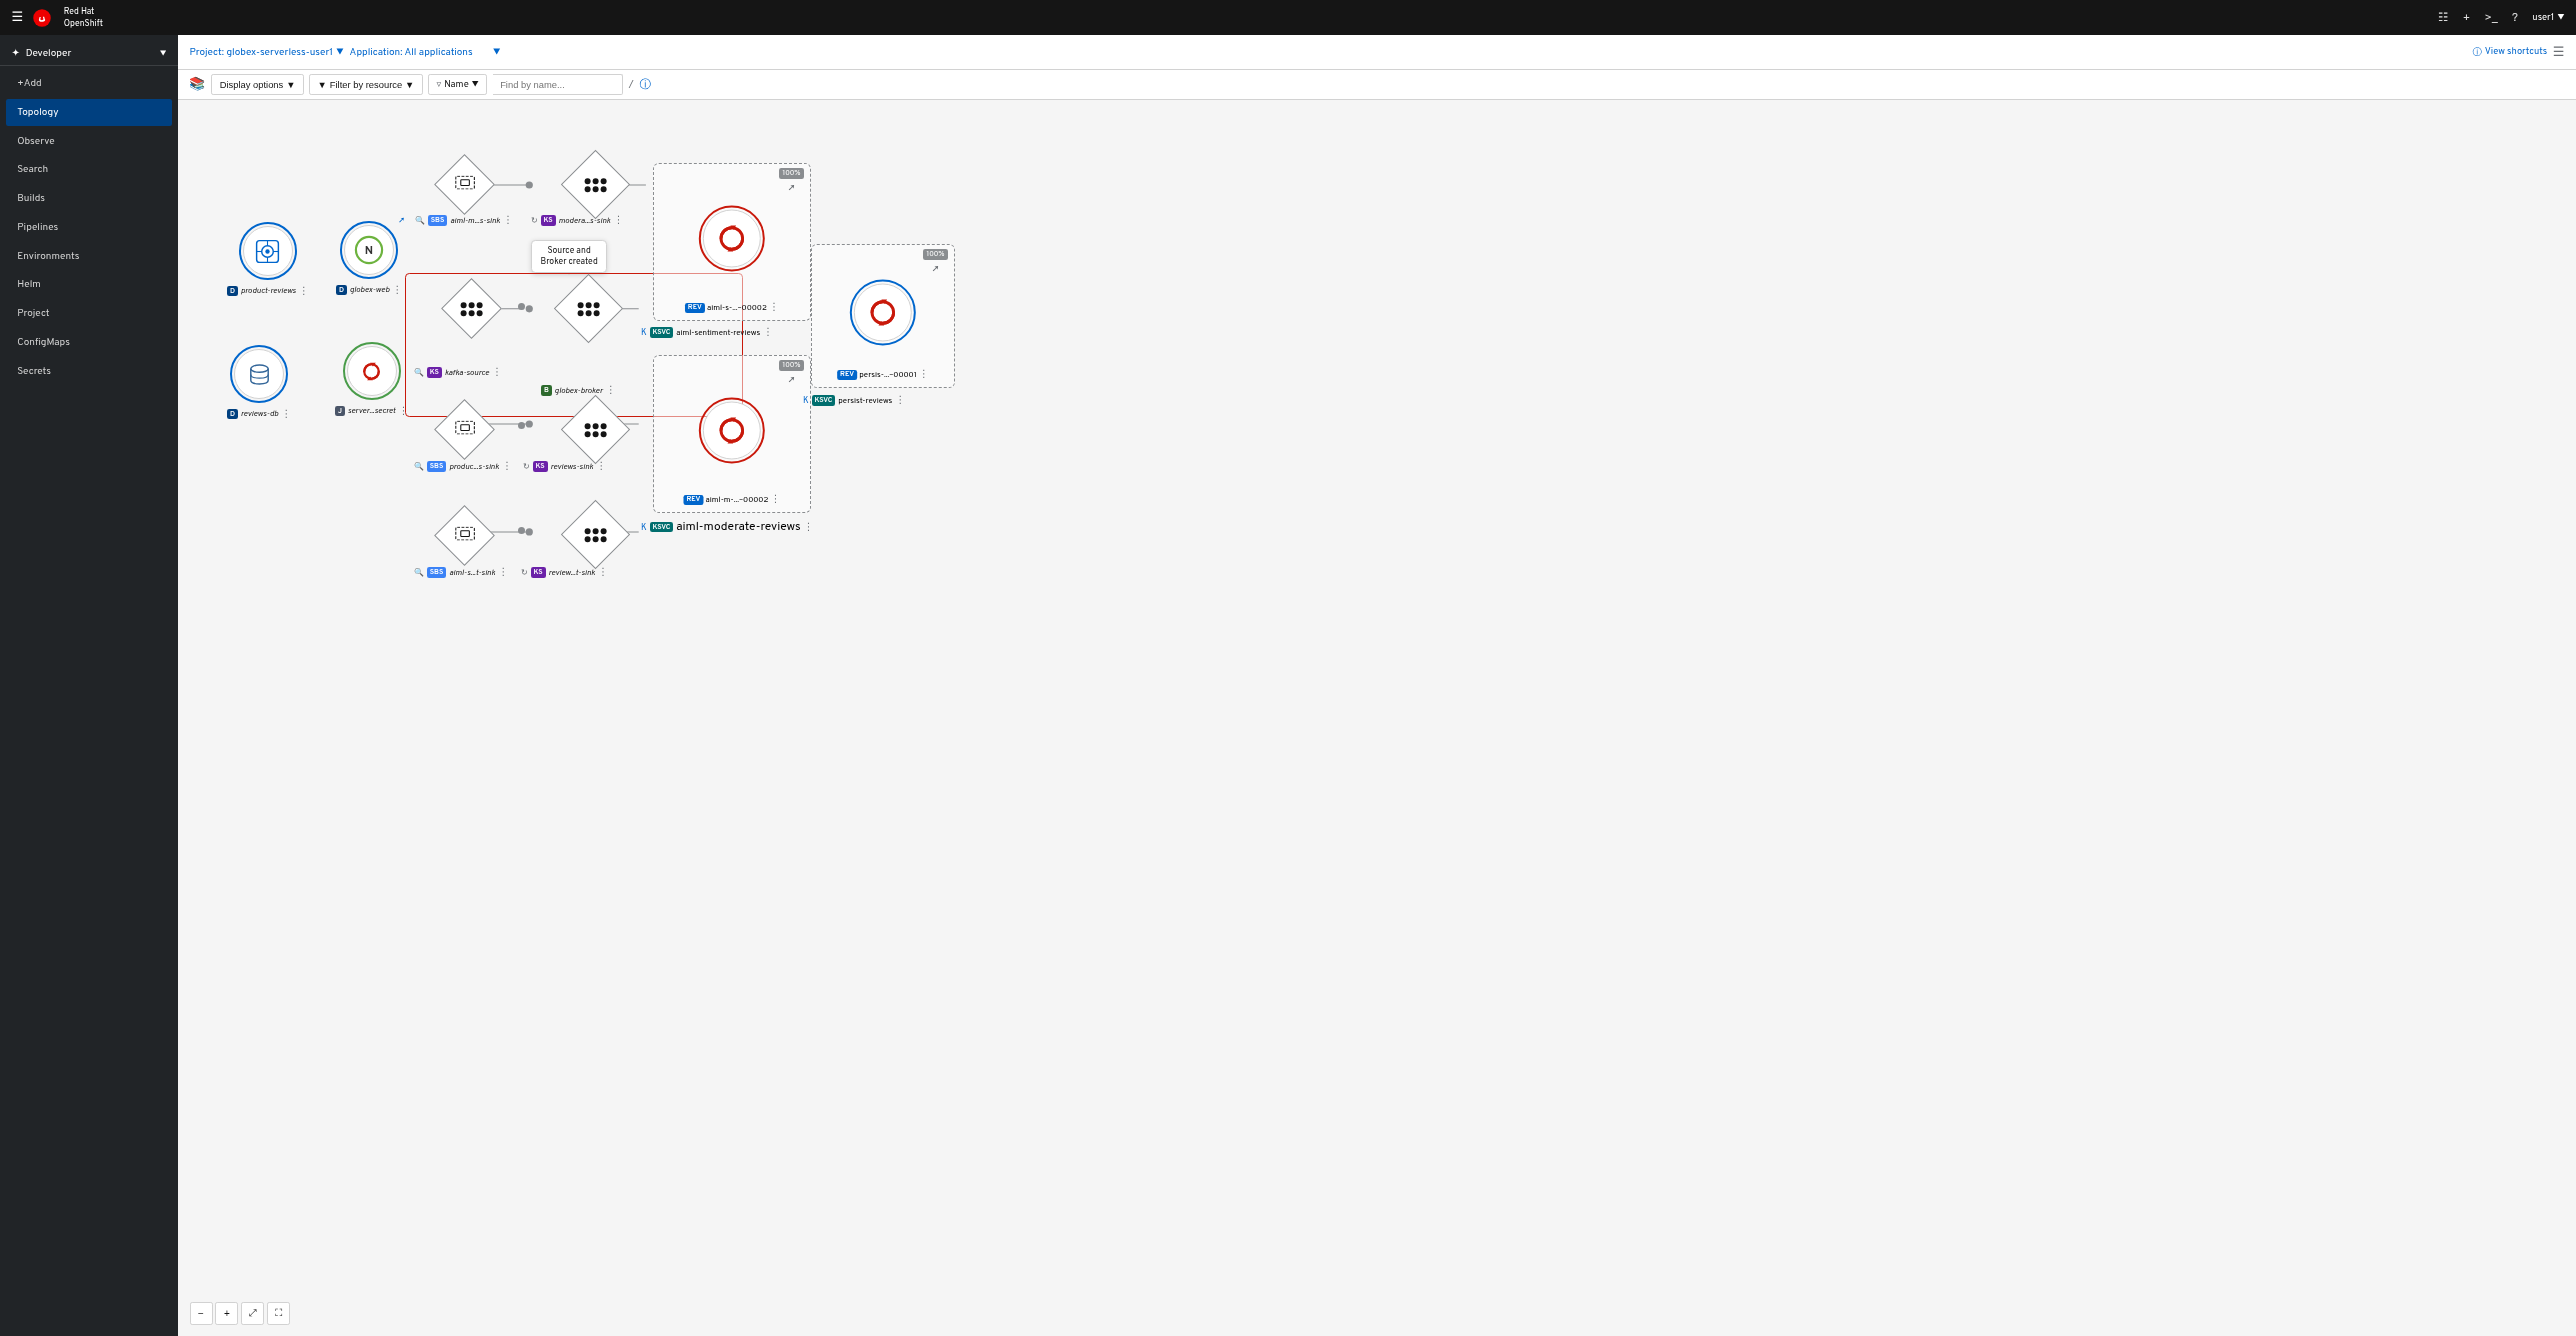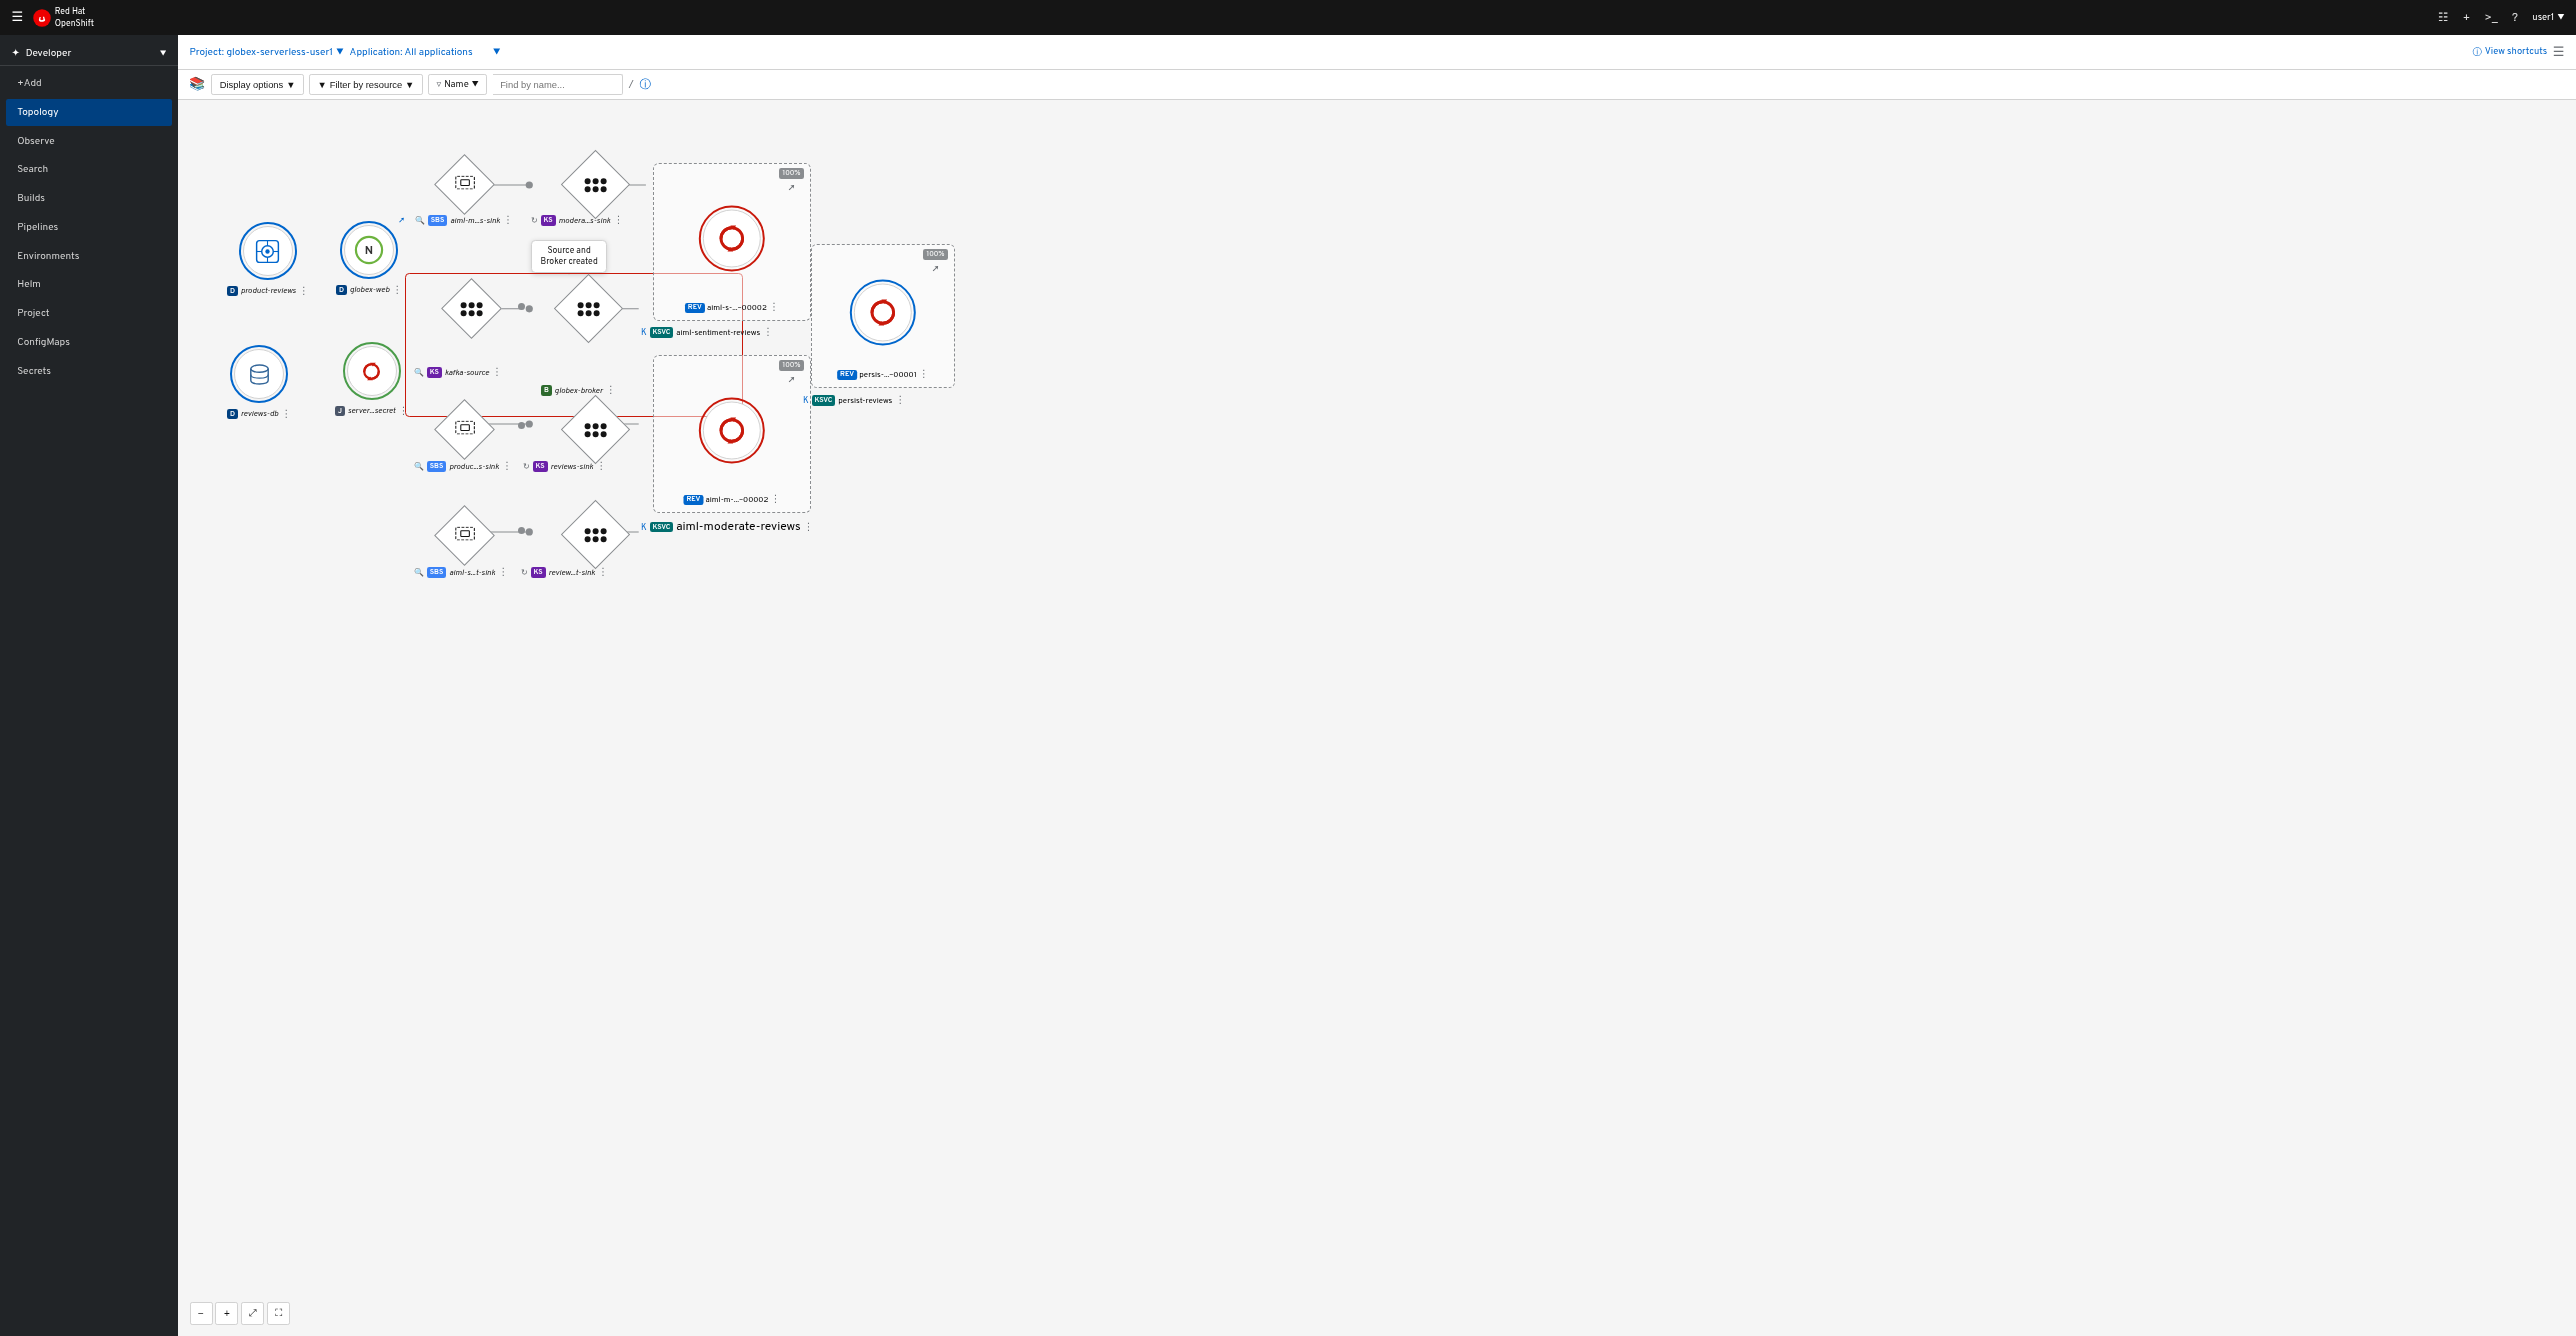--- a/index.html
+++ b/index.html
@@ -11,21 +11,21 @@
       height: 35px;
       display: flex;
       align-items: center;
       padding: 0 11.5px;
       gap: 8.6px;
       position: fixed;
       top: 0; left: 0; right: 0;
       z-index: 100;
     }
     .topbar-hamburger { color: #fff; font-size: 13px; cursor: pointer; }
-    .topbar-logo { display: flex; align-items: center; gap: 3px; }
+    .topbar-logo { display: flex; align-items: center; gap: 12px; }
     .topbar-logo-icon { width: 20px; height: 20px; }
     .topbar-logo-text { color: #fff; font-size: 8.6px; line-height: 1.3; }
     .topbar-spacer { flex: 1; }
     .topbar-icons { display: flex; align-items: center; gap: 14.4px; }
     .topbar-icon { color: #fff; font-size: 11.5px; cursor: pointer; opacity: 0.85; }
     .topbar-user { color: #fff; font-size: 9.4px; cursor: pointer; display: flex; align-items: flex-end; gap: 2.9px; }
 
     
     .sidebar {
       background: #212427;

